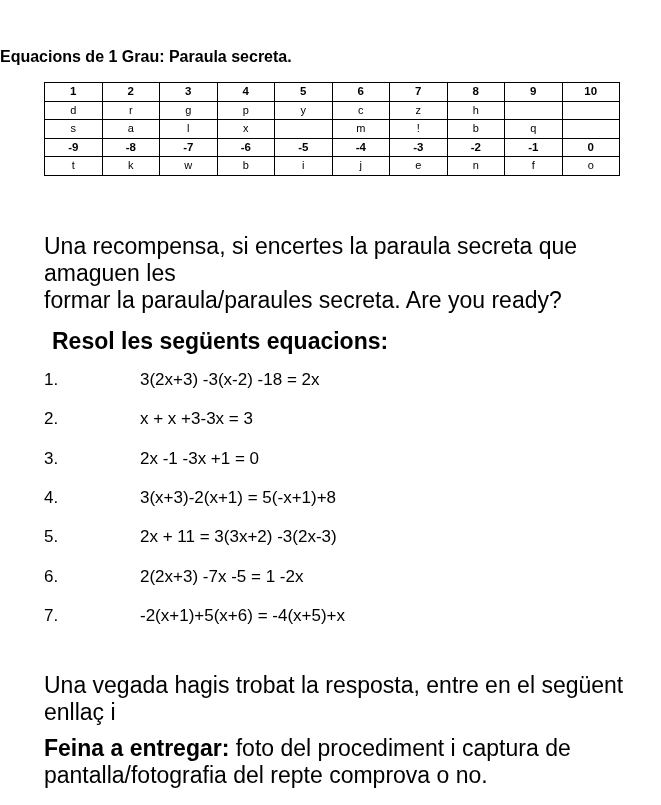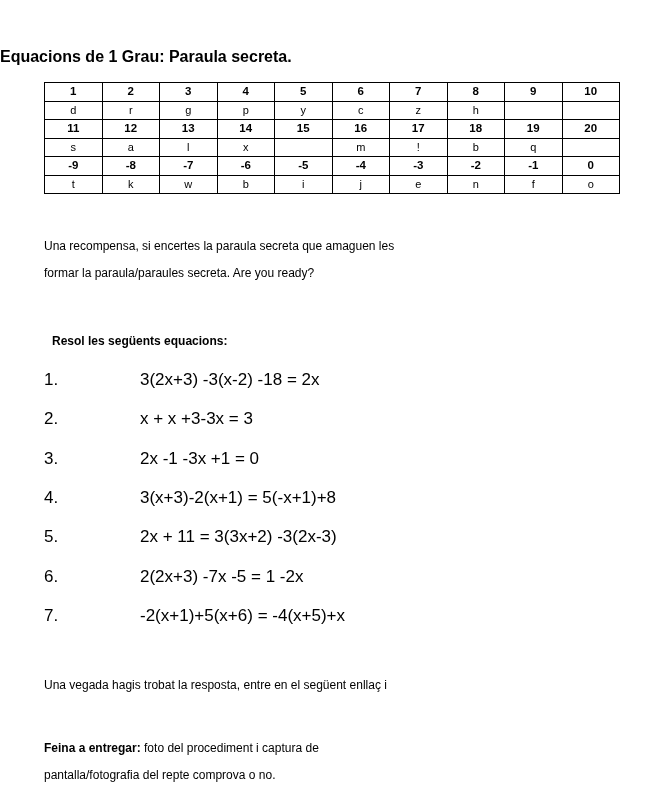--- a/index.html
+++ b/index.html
@@ -14,21 +14,21 @@
   table.code {
     position: absolute; top: 82px; left: 44px; width: 576px;
     border-collapse: collapse; table-layout: fixed;
   }
   table.code td {
     border: 1px solid #000; height: 17.5px; padding: 0; text-align: center;
     font-size: 11px; line-height: 17px; vertical-align: middle;
   }
   table.code tr.num td { font-weight: bold; font-size: 11.5px; }
   .para {
-    position: absolute; left: 44px; width: 580px; font-size: 12px; line-height: 27px;
+    position: absolute; left: 44px; width: 580px; font-size: 23px; line-height: 27px;
   }
   .heading { font-weight: bold; margin-left: 8px; }
   .eq-row { position: absolute; left: 44px; font-size: 17px; height: 24px; }
   .eq-num { position: absolute; left: 0; top: 0; }
   .eq-expr { position: absolute; left: 96px; top: 0; white-space: nowrap; }
   b { font-weight: bold; text-align: right; }
 </style>
 </head>
 <body>
 
@@ -52,32 +52,20 @@
         <td>d</td>
         <td>r</td>
         <td>g</td>
         <td>p</td>
         <td>y</td>
         <td>c</td>
         <td>z</td>
         <td>h</td>
         <td></td>
         <td></td>
-      </tr>
-      <tr class="num">
-        <td>11</td>
-        <td>12</td>
-        <td>13</td>
-        <td>14</td>
-        <td>15</td>
-        <td>16</td>
-        <td>17</td>
-        <td>18</td>
-        <td>19</td>
-        <td>20</td>
       </tr>
       <tr class="letter">
         <td>s</td>
         <td>a</td>
         <td>l</td>
         <td>x</td>
         <td></td>
         <td>m</td>
         <td>!</td>
         <td>b</td>

